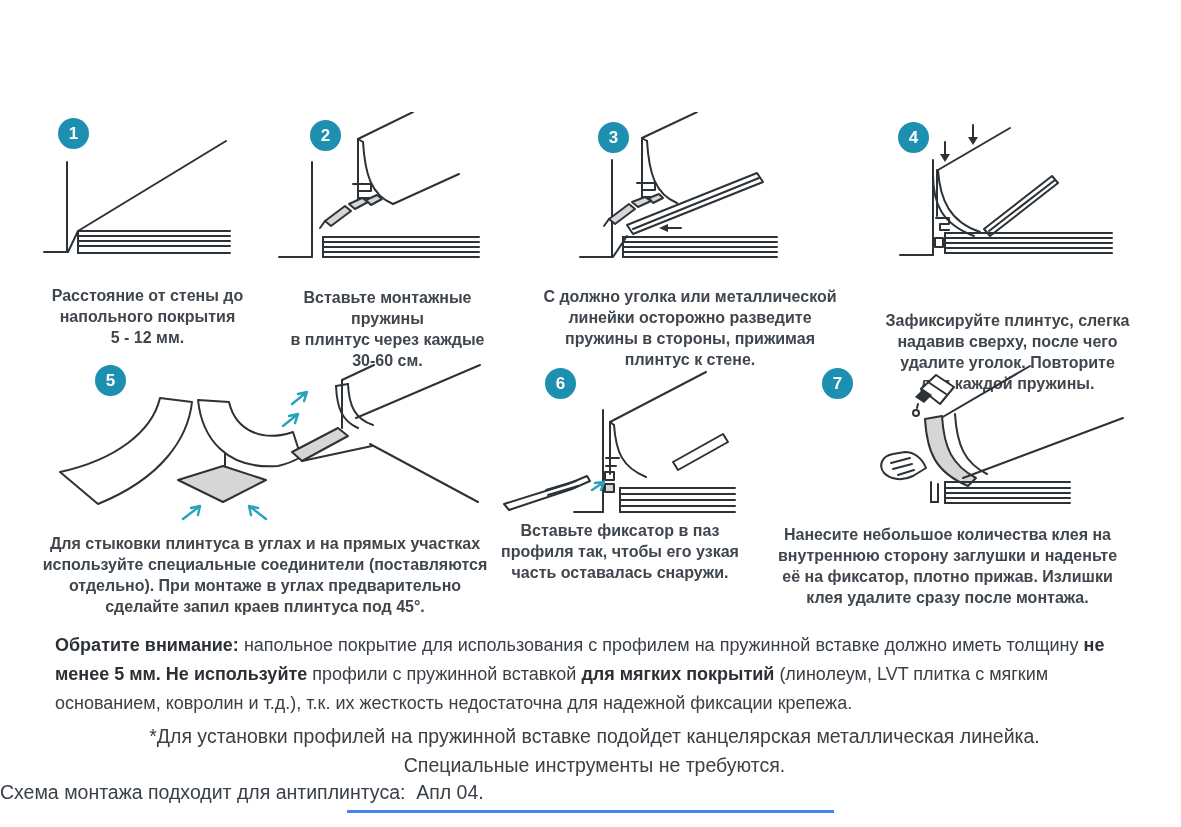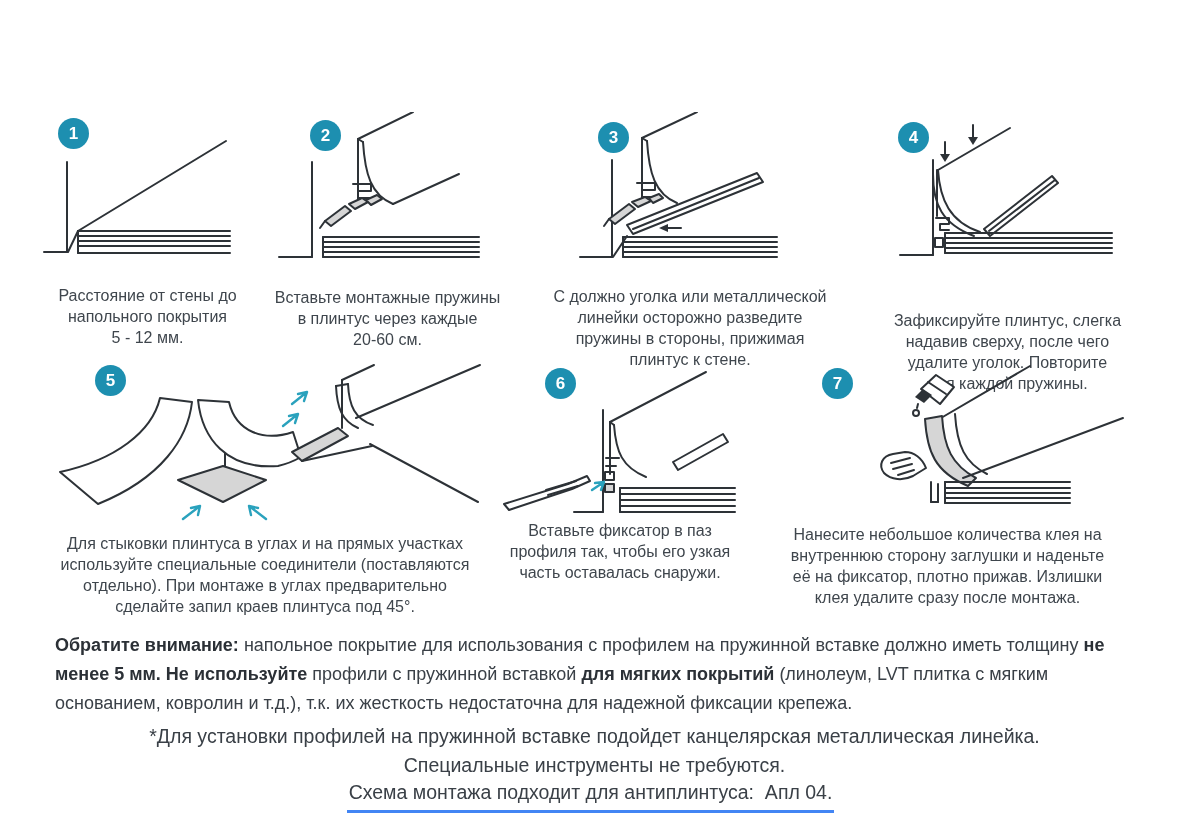--- a/index.html
+++ b/index.html
@@ -6,34 +6,34 @@
   .canvas{position:relative;width:1181px;height:827px;background:#ffffff;
           font-family:"Liberation Sans","DejaVu Sans",sans-serif;overflow:hidden;}
   .title{position:absolute;top:46px;left:0;width:100%;text-align:center;
          font-size:29px;font-weight:bold;color:#1a8cb0;}
   .step{position:absolute;}
   .badge{position:absolute;width:31px;height:31px;border-radius:50%;
          background:#1d8fb0;color:#fff;font-weight:bold;font-size:17px;
          display:flex;align-items:center;justify-content:center;z-index:2;}
   .art-wrap{position:absolute;top:0;left:0;}
   .caption{position:absolute;left:0;width:100%;text-align:center;
-           white-space:pre-line;font-size:16px;line-height:21px;color:#3f464d;}
+           white-space:pre-line;font-size:16px;line-height:21px;color:#3f464d;font-weight:bold;}
   
   svg.art line, svg.art path, svg.art polygon, svg.art polyline, svg.art rect, svg.art circle{
     stroke:#2d3237;stroke-width:2;fill:none;stroke-linecap:round;stroke-linejoin:round;}
   svg.art .fill-gray{fill:#d6d6d6;}
   svg.art .fill-white{fill:#ffffff;}
   svg.art .fill-dark{fill:#2d3237;stroke:none;}
   svg.art .teal{stroke:#2aa2bd;stroke-width:2.4;}
   .note{position:absolute;left:55px;top:631px;width:1072px;font-size:18px;
         line-height:29px;color:#3a4047;text-align:left;}
   .note .b{font-weight:bold;color:#2b3036;}
   .footnote{position:absolute;left:4px;top:722px;width:100%;text-align:center;
             white-space:pre-line;font-size:19.5px;line-height:29px;color:#3a4047;}
-  .compat{position:absolute;left:0;top:781px;width:100%;text-align:center;
+  .compat{position:absolute;left:0;top:781px;width:100%;
           white-space:pre;font-size:19.5px;color:#3a4047;}
   .divider{position:absolute;left:347px;top:810px;width:487px;height:3px;background:#4285f4;}
 </style>
 </head>
 <body>
 
 <div class="canvas">
 
 
   <div class="step" style="left:30px;top:112px;width:235px;height:245px;">
@@ -76,21 +76,21 @@
       <line x1="128" y1="92" x2="194" y2="62"></line>
       <line x1="58" y1="125" x2="58" y2="145"></line>
       <line x1="58" y1="125" x2="214" y2="125"></line>
       <line x1="58" y1="130" x2="214" y2="130"></line>
       <line x1="58" y1="135" x2="214" y2="135"></line>
       <line x1="58" y1="140" x2="214" y2="140"></line>
       <line x1="58" y1="145" x2="214" y2="145"></line>
     </svg></div>
     <div class="caption" style="top:175px;">Вставьте монтажные пружины
 в плинтус через каждые
-20-60 см.</div>
+30-60 см.</div>
   </div>
 
   <div class="step" style="left:535px;top:112px;width:310px;height:260px;">
     <div class="badge" style="left:63px;top:10px;">
         <span>3</span>
       </div>
     <div class="art-wrap"><svg class="art" width="310" height="173" viewBox="0 0 310 173">
       <line x1="77" y1="48" x2="77" y2="145"></line>
       <line x1="45" y1="145" x2="77" y2="145"></line>
       <line x1="78" y1="145" x2="92" y2="124"></line>

